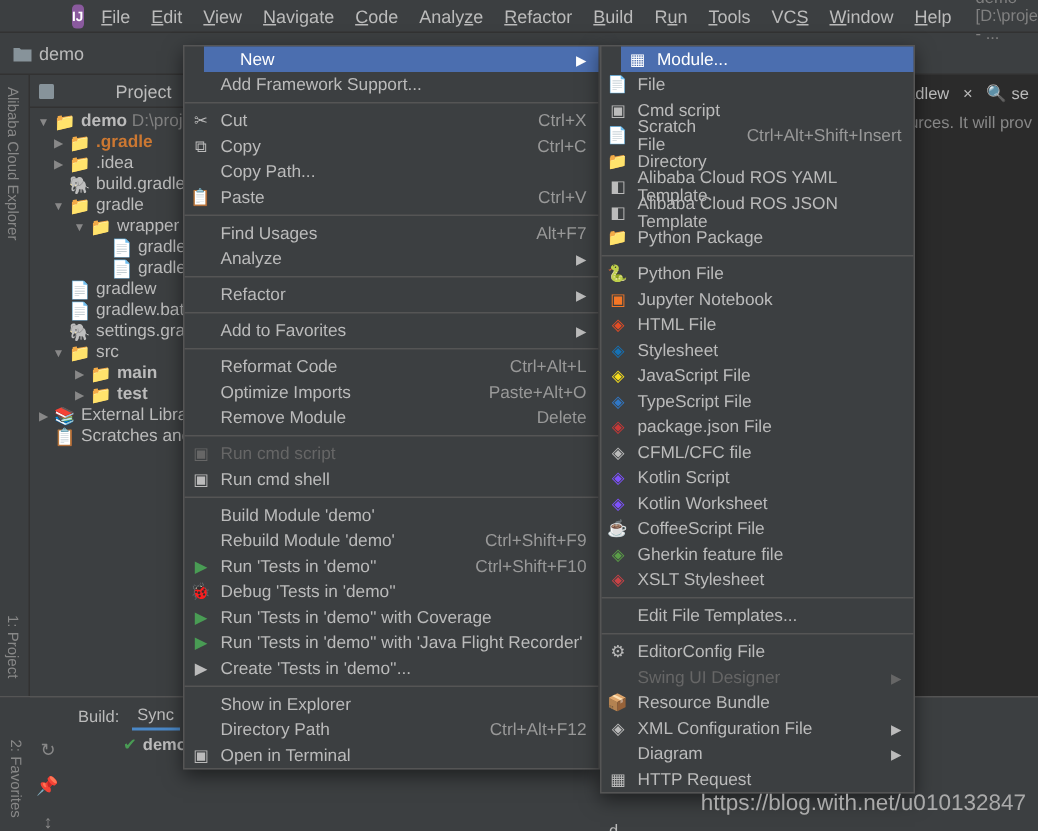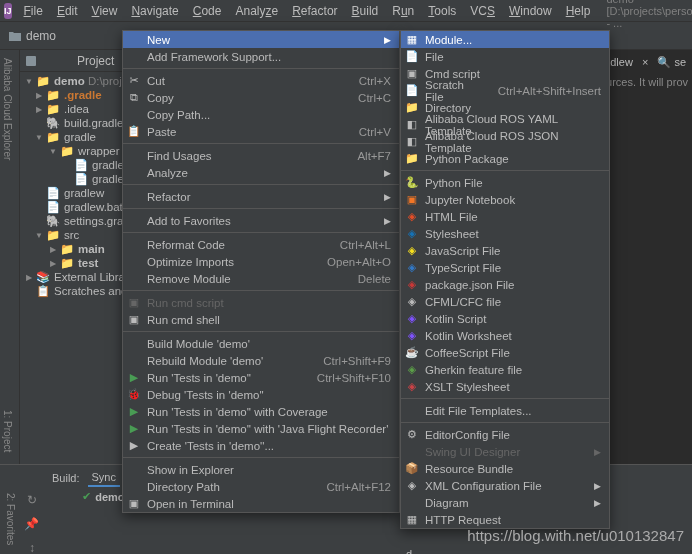--- a/index.html
+++ b/index.html
@@ -1,19 +1,19 @@
 <!DOCTYPE html>
 <html><head>
   <meta charset="utf-8">
   <style>
     * { margin: 0; padding: 0; box-sizing: border-box; font-family: 'Segoe UI', Arial, sans-serif; }
     body { background: #2b2b2b; color: #bbbbbb; font-size: 12px; width: 692px; height: 554px; overflow: hidden; position: relative; }
     
     .menubar { height: 22px; background: #3c3f41; display: flex; align-items: center; padding: 0 4px; gap: 2px; border-bottom: 1px solid #323232; }
-    .app-icon { width: 16px; height: 16px; background: #8a5a9e; border-radius: 3px; display: flex; align-items: center; justify-content: center; font-size: 9px; font-weight: bold; color: #fff; margin-right: 4px; }
+    .app-icon { width: 16px; height: 16px; background: #8a5a9e; border-radius: 3px; display: flex; align-items: center; justify-content: center; font-size: 9px; font-weight: bold; color: #fff; margin-right: 4px; margin-left: 44px; }
     .menubar-item { padding: 2px 6px; cursor: pointer; }
     .menubar-item .u { text-decoration: underline; }
     .menubar-title { margin-left: 8px; color: #808080; font-size: 11px; }
     
     .toolbar { height: 28px; background: #3c3f41; display: flex; align-items: center; padding: 0 8px; border-bottom: 1px solid #323232; }
     .folder-icon { width: 14px; height: 14px; margin-right: 4px; }
     .toolbar-label { font-size: 12px; color: #bbbbbb; }
     
     .main-area { display: flex; height: calc(100% - 50px - 90px); }
     
@@ -29,21 +29,21 @@
     .expand { width: 10px; height: 10px; display: inline-flex; align-items: center; justify-content: center; font-size: 8px; color: #888; margin-right: 2px; }
     .indent-1 { padding-left: 14px; }
     .indent-2 { padding-left: 28px; }
     .indent-3 { padding-left: 42px; }
     .ticon { width: 14px; height: 12px; margin-right: 4px; display: inline-flex; align-items: center; }
     .orange { color: #cc7832; font-weight: bold; }
     .gray { color: #808080; }
     
     .context-menu { position: absolute; top: 30px; left: 122px; width: 278px; background: #3c3f41; border: 1px solid #555; box-shadow: 0 4px 12px rgba(0,0,0,0.5); z-index: 100; }
     .context-item { display: flex; align-items: center; padding: 2px 8px 2px 24px; height: 17px; position: relative; font-size: 11.5px; cursor: pointer; }
-    .context-item.highlighted { background: #4b6eaf; color: #fff; }
+    .context-item.highlighted { background: #4b6eaf; color: #fff; margin-left: 13px; }
     .context-item.disabled { color: #666; }
     .menu-sep { height: 1px; background: #555; margin: 3px 0; }
     .shortcut { margin-left: auto; padding-left: 16px; color: #999; text-align: right; }
     .arrow-r { margin-left: auto; font-size: 9px; }
     .micon { position: absolute; left: 4px; width: 14px; height: 14px; display: flex; align-items: center; justify-content: center; font-size: 11px; }
     
     .submenu { position: absolute; top: 30px; left: 400px; width: 210px; background: #3c3f41; border: 1px solid #555; box-shadow: 0 4px 12px rgba(0,0,0,0.5); z-index: 101; }
     
     .bottom-panel { position: absolute; bottom: 0; left: 0; right: 0; height: 90px; background: #3c3f41; border-top: 1px solid #555; display: flex; }
     .bottom-sidebar { width: 20px; background: #3c3f41; display: flex; flex-direction: column; align-items: center; padding-top: 20px; gap: 12px; }
@@ -235,21 +235,21 @@
       <span>Add to Favorites</span>
       <span class="arrow-r">▶</span>
     </div>
   <div class="menu-sep"></div>
   <div class="context-item">
       <span>Reformat Code</span>
       <span class="shortcut">Ctrl+Alt+L</span>
     </div>
   <div class="context-item">
       <span>Optimize Imports</span>
-      <span class="shortcut">Open+Alt+O</span>
+      <span class="shortcut">Paste+Alt+O</span>
     </div>
   <div class="context-item">
       <span>Remove Module</span>
       <span class="shortcut">Delete</span>
     </div>
   <div class="menu-sep"></div>
   <div class="context-item disabled">
       <span class="micon">▣</span>
       <span>Run cmd script</span>
     </div>

